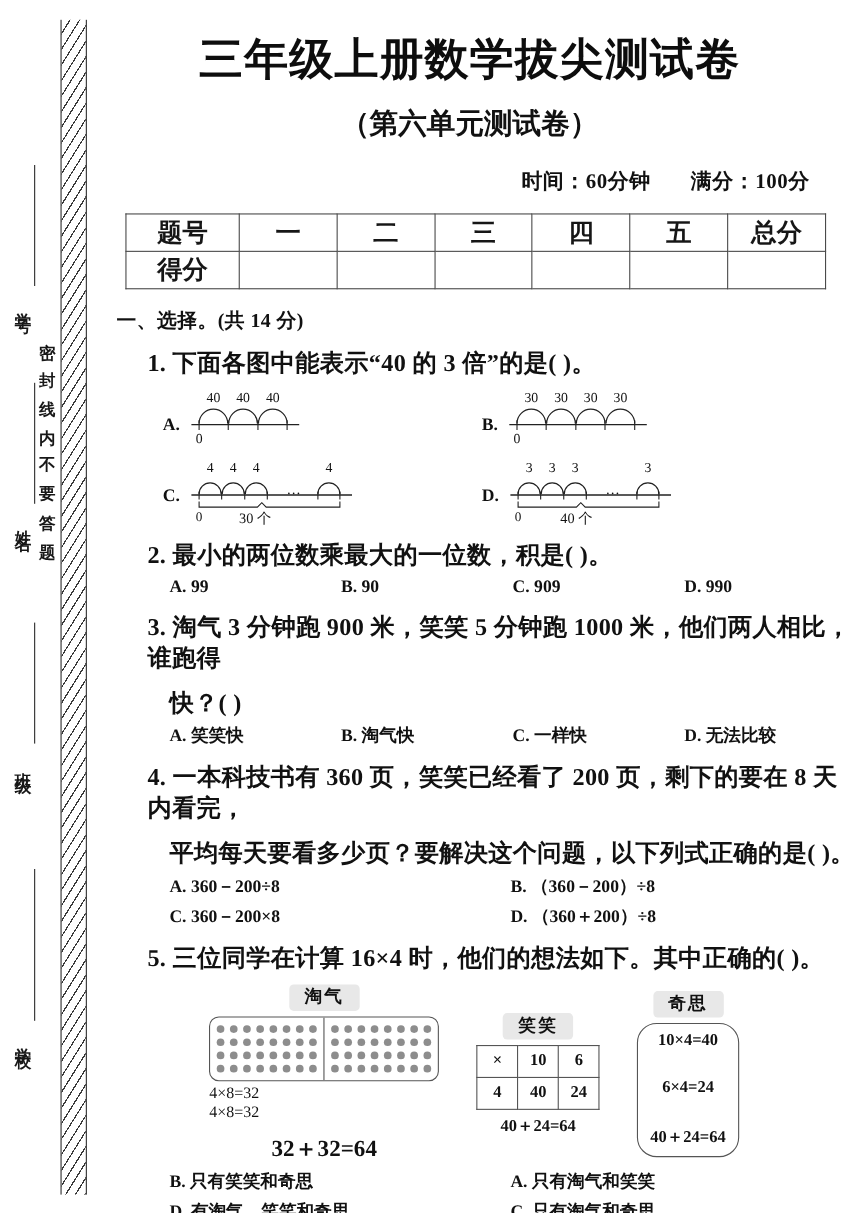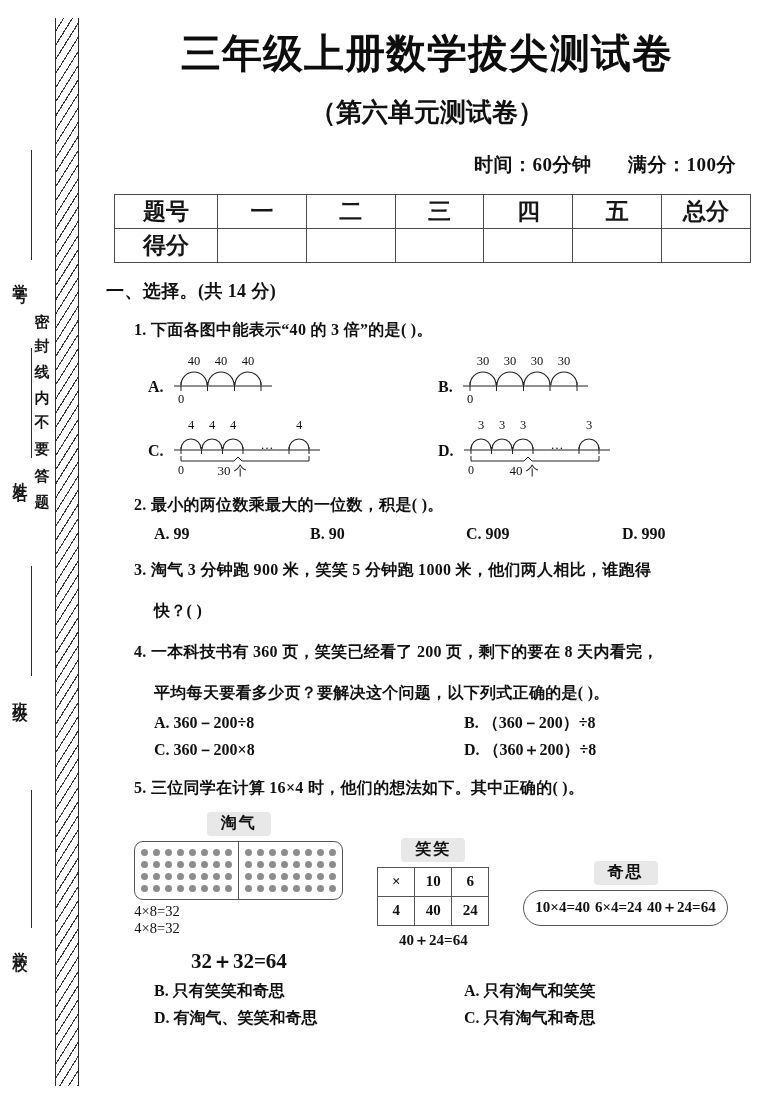--- a/index.html
+++ b/index.html
@@ -143,21 +143,21 @@
 
   
   .section-head {
     font-size: 18px;
     font-weight: 700;
     margin: 16px 0 0 14px;
     letter-spacing: 0.4px;
   }
   .q {
     margin: 13px 0 0 42px;
-    font-size: 16px;
+    font-size: 22px;
     font-weight: 700;
     line-height: 28px;
     letter-spacing: 0.3px;
   }
   .q .num { font-weight: 700; }
   .q-line2 { margin-left: 62px; }
 
   .opts-row {
     margin: 6px 0 0 62px;
     display: flex;
@@ -259,22 +259,22 @@
     font-weight: 700;
     margin-top: 5px;
   }
 
   .thought-box {
     border: 1.3px solid #555;
     border-radius: 18px;
     padding: 7px 11px 8px 11px;
     background: #fff;
     display: flex;
-    flex-direction: row;
-    gap: 5px;
+    flex-direction: column;
+    gap: 26px;
     align-items: center;
   }
   .thought-line {
     font-size: 15px;
     font-weight: 700;
     white-space: nowrap;
   }
 </style>
 </head>
 <body>
@@ -441,20 +441,26 @@
     <span class="opt">D. 990</span>
   </div>
 
   <div class="q">
     <span class="num">3.</span>
     <span>淘气 3 分钟跑 900 米，笑笑 5 分钟跑 1000 米，他们两人相比，谁跑得</span>
   </div>
   <div class="q q-line2">
     <span>快？(        )</span>
   </div>
+  <div class="opts-row opts-4">
+    <span class="opt">A. 笑笑快</span>
+    <span class="opt">B. 淘气快</span>
+    <span class="opt">C. 一样快</span>
+    <span class="opt">D. 无法比较</span>
+  </div>
 
   <div class="q">
     <span class="num">4.</span>
     <span>一本科技书有 360 页，笑笑已经看了 200 页，剩下的要在 8 天内看完，</span>
   </div>
   <div class="q q-line2">
     <span>平均每天要看多少页？要解决这个问题，以下列式正确的是(        )。</span>
   </div>
   <div class="opts-row opts-2">
     <span class="opt">A. 360－200÷8</span>

